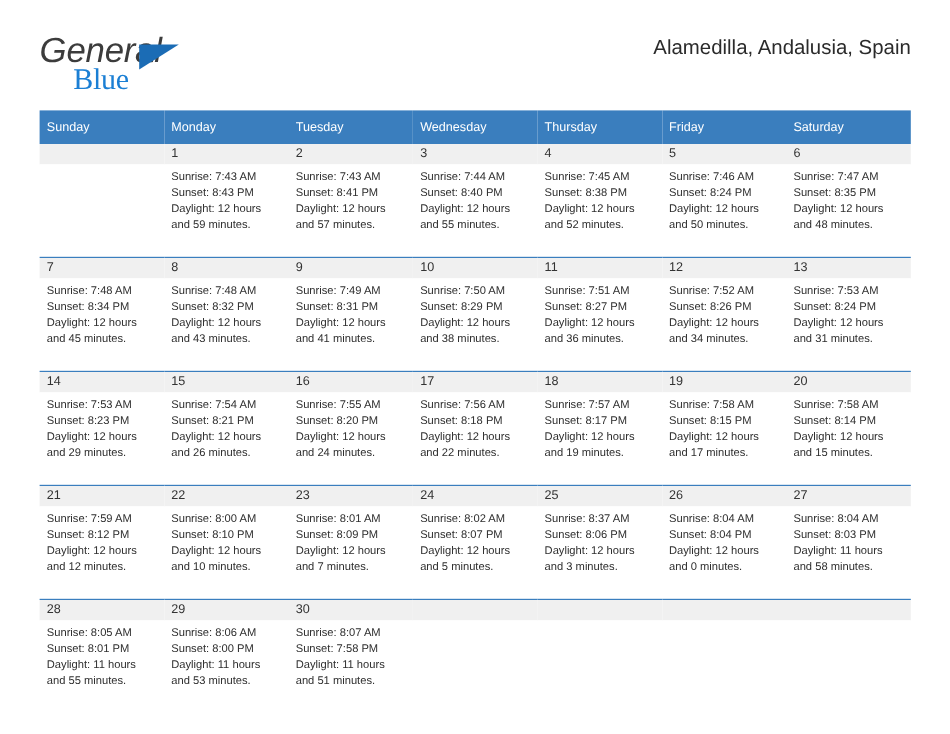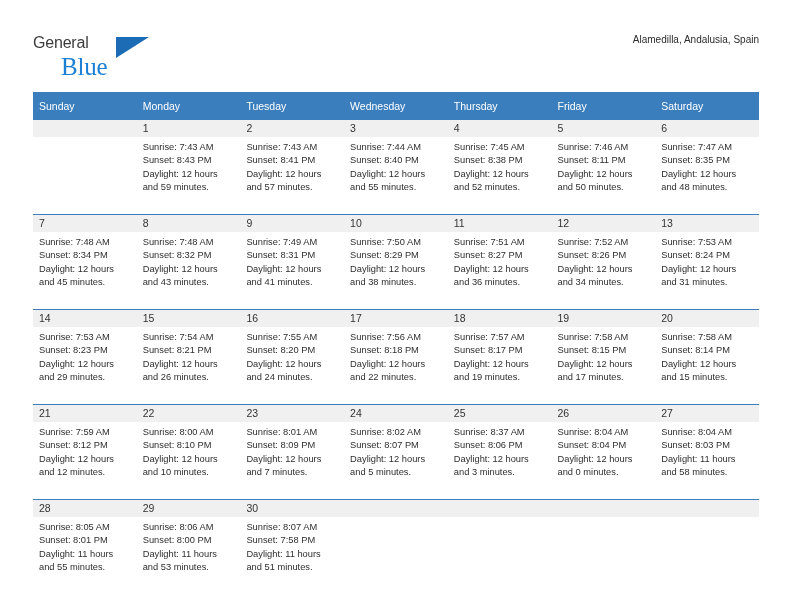--- a/index.html
+++ b/index.html
@@ -35,25 +35,26 @@
   .brand {
     position: absolute;
     left: 0;
     top: 4px;
     width: 260px;
     height: 62px;
   }
   .brand-line1 {
     position: relative;
     display: block;
-    font-size: 16px;
+    font-size: 29px;
     line-height: 26px;
     color: #3c3c3c;
     letter-spacing: -0.2px;
     font-weight: 400;
+    font-style: italic;
   }
   .brand-line2 {
     display: block;
     font-size: 25px;
     line-height: 26px;
     color: #1b7fd4;
     letter-spacing: -0.2px;
     margin-left: 28px;
     margin-top: -2px;
     font-weight: 400;
@@ -76,21 +77,21 @@
     text-align: right;
   }
   .cal-title {
     font-size: 27px;
     line-height: 33px;
     color: #2b2b2b;
     font-weight: 400;
     white-space: nowrap;
   }
   .cal-subtitle {
-    font-size: 10px;
+    font-size: 17px;
     line-height: 20px;
     color: #2b2b2b;
     font-weight: 400;
     margin-top: 4px;
     white-space: nowrap;
   }
 
   
   .calendar {
     position: absolute;
@@ -235,21 +236,21 @@
 and 55 minutes.</div>
           </td>
         <td>
             <div class="info">Sunrise: 7:45 AM
 Sunset: 8:38 PM
 Daylight: 12 hours
 and 52 minutes.</div>
           </td>
         <td>
             <div class="info">Sunrise: 7:46 AM
-Sunset: 8:11 PM
+Sunset: 8:24 PM
 Daylight: 12 hours
 and 50 minutes.</div>
           </td>
         <td>
             <div class="info">Sunrise: 7:47 AM
 Sunset: 8:35 PM
 Daylight: 12 hours
 and 48 minutes.</div>
           </td>
       </tr>

